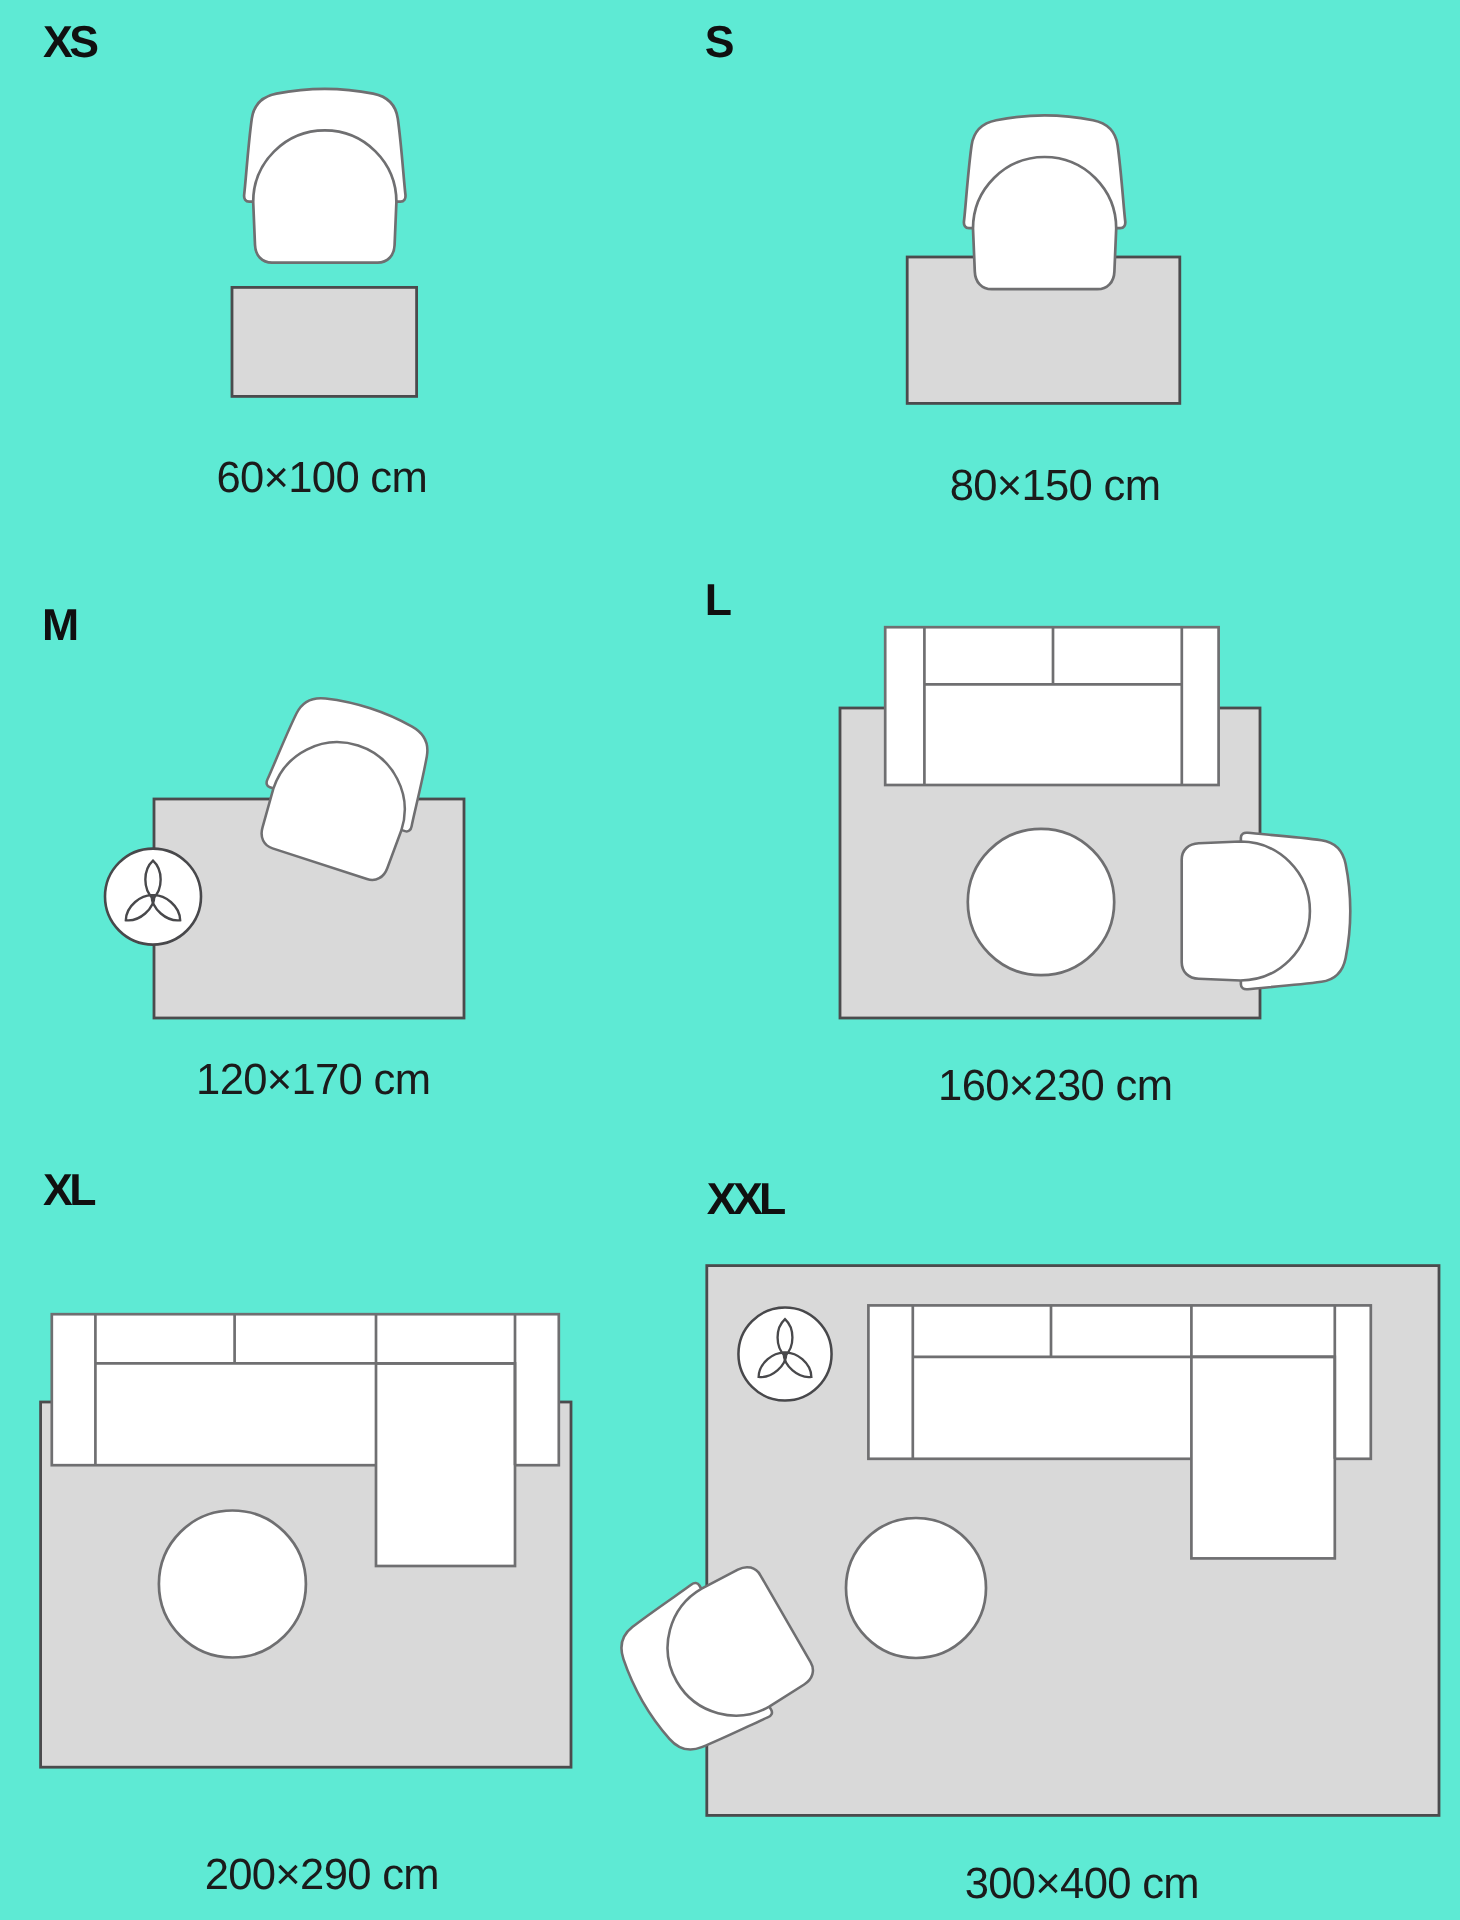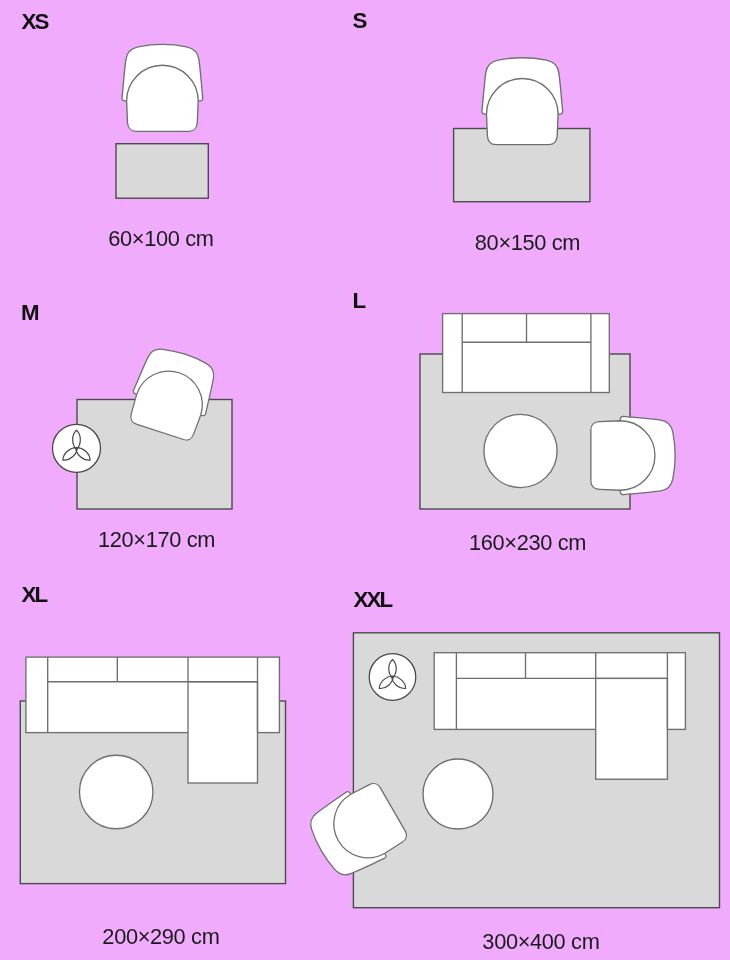--- a/index.html
+++ b/index.html
@@ -1,16 +1,16 @@
 <!DOCTYPE html>
 <html><head>
 <meta charset="utf-8">
 <style>
   html,body{margin:0;padding:0;background:#ffffff;}
-  #stage{position:relative;width:730px;height:960px;background:#f0abfc;overflow:hidden;}
+  #stage{position:relative;width:730px;height:960px;background:#5eead4;overflow:hidden;}
   svg{display:block;}
   text{font-family:"Liberation Sans",sans-serif;}
   .lbl{font-weight:bold;font-size:22.3px;fill:#101010;letter-spacing:-1.8px;}
   .dim{font-size:21.8px;fill:#1b1b1b;letter-spacing:-0.35px;}
 </style>
 </head>
 <body>
 <div id="stage">
 <svg width="730" height="960" viewBox="0 0 730 960">
   <defs>

